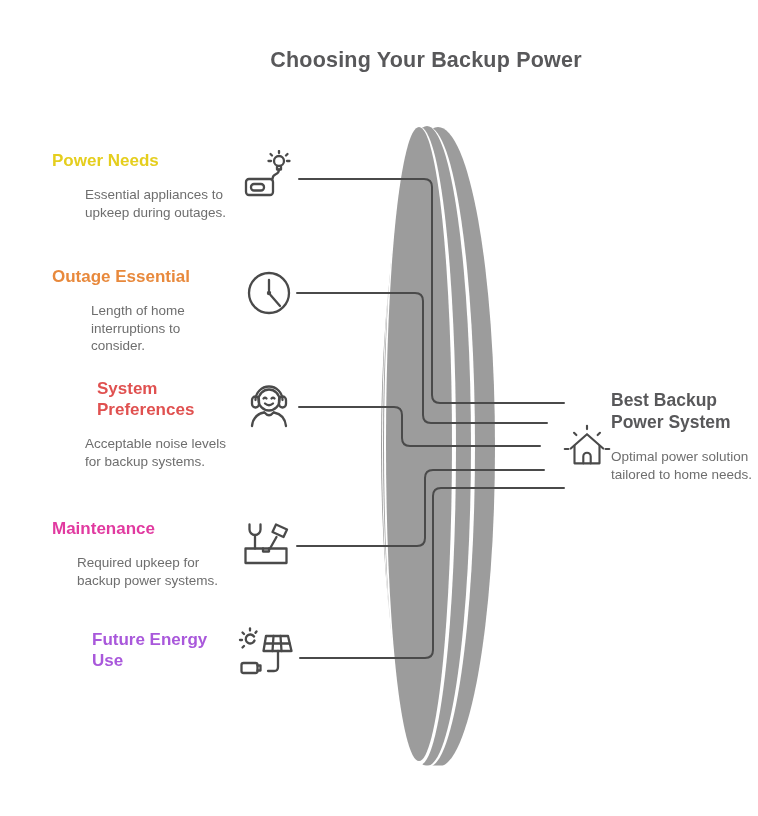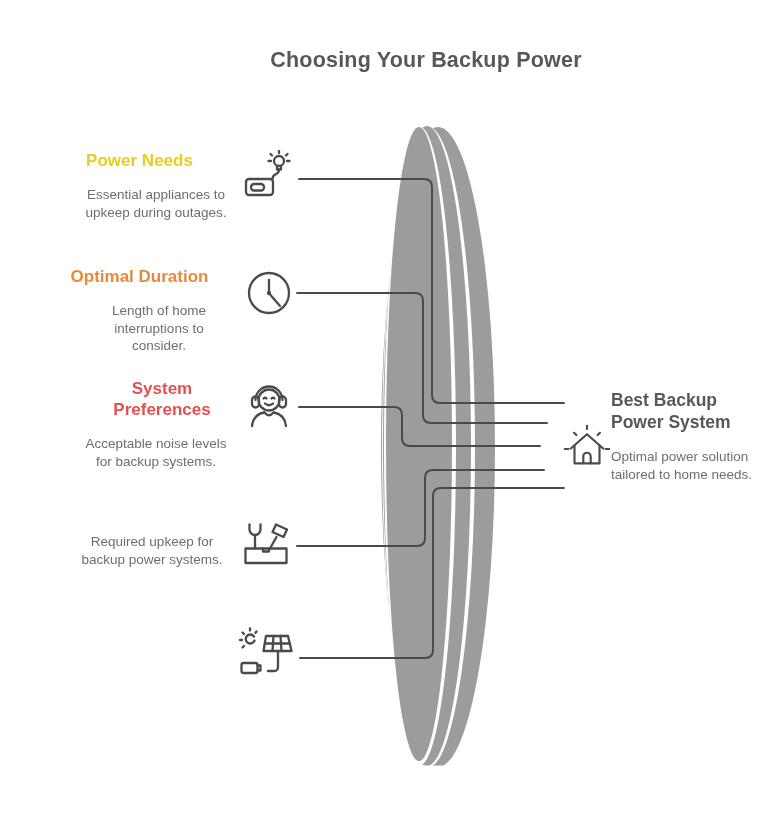--- a/index.html
+++ b/index.html
@@ -6,21 +6,21 @@
   .canvas{
     position:relative;width:758px;height:816px;background:#fff;overflow:hidden;
     font-family:"Liberation Sans", sans-serif;
     margin-left:47px;
   }
   .page-title{
     position:absolute;left:0;top:48px;width:758px;text-align:center;
     font-size:21.5px;font-weight:bold;color:#58585A;letter-spacing:.2px;
   }
   .layer{position:absolute;left:0;top:0;width:758px;height:816px;}
-  .item{position:absolute;text-align:center;}
+  .item{position:absolute;text-align:left;}
   .item .label{font-size:17px;font-weight:bold;line-height:21px;margin-left:auto;}
   .item .desc{font-size:13.5px;line-height:17.5px;color:#6E6E6E;margin-left:auto;margin-top:15px;}
   
   .item-1{right:578px;top:150px;width:175px;}
   .item-1 .desc{width:142px;}
   .item-2{right:578px;top:266px;width:175px;}
   .item-2 .desc{width:136px;}
   .item-3{right:578px;top:378px;width:175px;}
   .item-3 .label{width:130px;}
   .item-3 .desc{width:142px;}
@@ -70,31 +70,33 @@
       <path d="M250 546 H370 Q378 546 378 538 V478 Q378 470 386 470 H497"></path>
       <path d="M253 658 H378 Q386 658 386 650 V496 Q386 488 394 488 H517"></path>
     </g>
   </svg>
 
   <div class="item item-1">
     <div class="label" style="color: rgb(229, 206, 30);">Power Needs</div>
     <div class="desc">Essential appliances to upkeep during outages.</div>
   </div>
   <div class="item item-2">
-    <div class="label" style="color: rgb(232, 137, 60);">Optimal Duration</div>
+    <div class="label" style="color: rgb(232, 137, 60);">Outage Essential</div>
     <div class="desc">Length of home interruptions to consider.</div>
   </div>
   <div class="item item-3">
     <div class="label" style="color: rgb(224, 81, 80);">System Preferences</div>
     <div class="desc">Acceptable noise levels for backup systems.</div>
   </div>
   <div class="item item-4">
+    <div class="label" style="color: rgb(225, 58, 160);">Maintenance</div>
     <div class="desc">Required upkeep for backup power systems.</div>
   </div>
   <div class="item item-5">
+    <div class="label" style="color: rgb(169, 88, 219);">Future Energy Use</div>
   </div>
 
   <span class="icon ic-1" style="color: rgb(74, 74, 74);">
     <svg width="56" height="56" viewBox="0 0 56 56">
       <circle cx="40" cy="11" r="5"></circle>
       <path d="M40 3 V1"></path>
         <path d="M33 5.5 L31.5 4"></path>
         <path d="M47 5.5 L48.5 4"></path>
       <path d="M32 11 H29.5"></path>
         <path d="M48 11 H50.5"></path>

